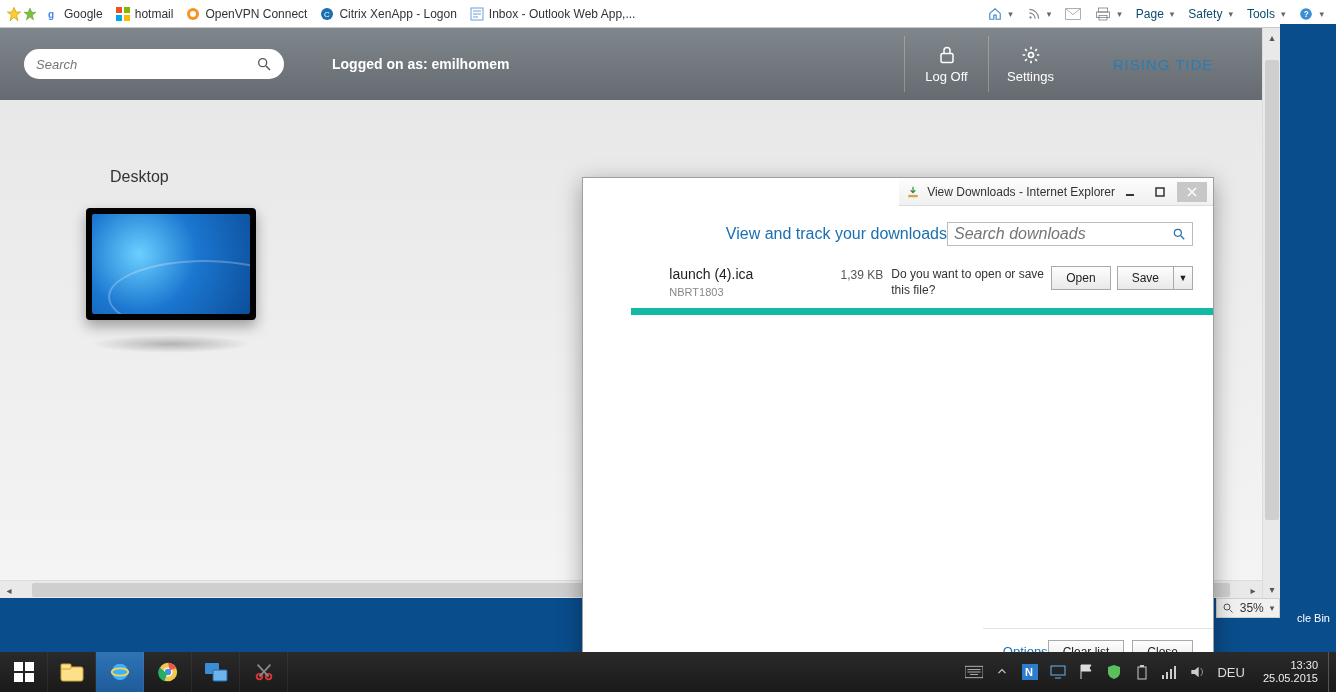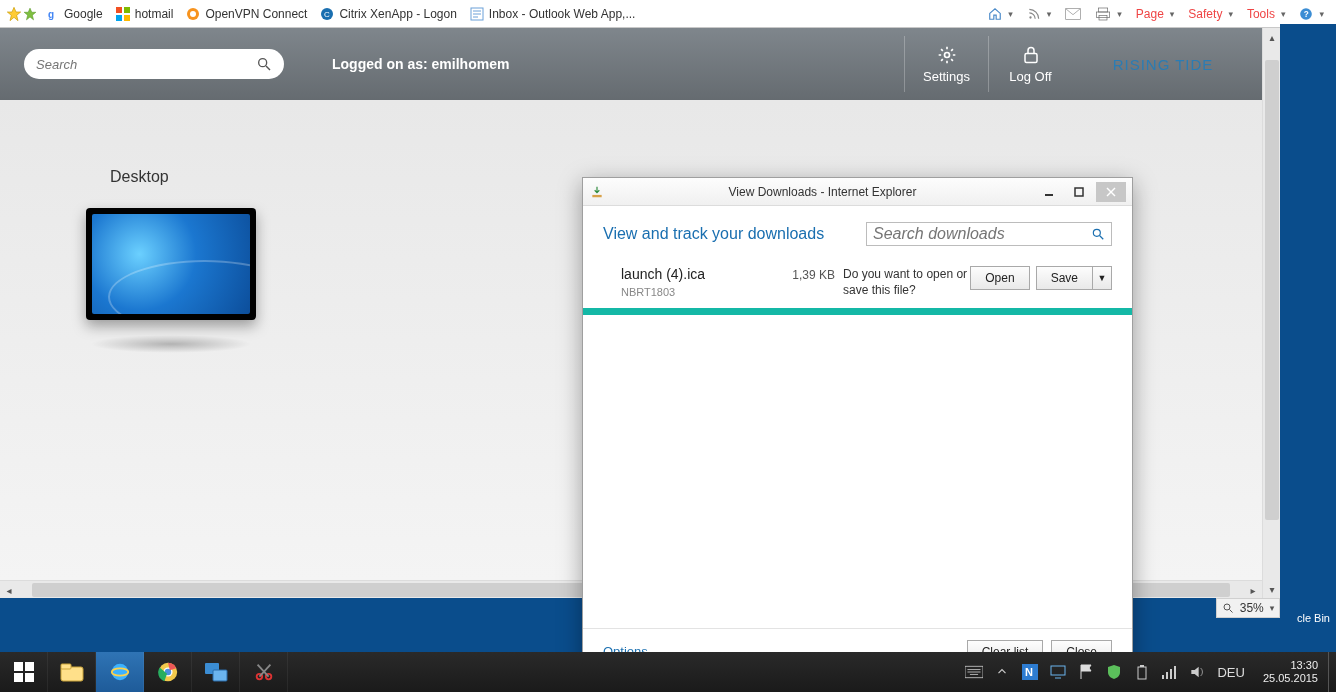--- a/index.html
+++ b/index.html
@@ -3,21 +3,21 @@
 <meta charset="utf-8">
 <style>
 * { margin: 0; padding: 0; box-sizing: border-box; font-family: "Segoe UI", Tahoma, sans-serif; }
 html, body { width: 1336px; height: 692px; overflow: hidden; background: #0a4d8c; }
 
 
 .favbar { position: absolute; left: 0; top: 0; width: 1336px; height: 28px; background: #fff; border-bottom: 1px solid #c8c8c8; display: flex; align-items: center; padding: 0 6px; font-size: 12px; color: #333; }
 .favbar .fav { display: flex; align-items: center; gap: 4px; padding: 2px 6px; cursor: pointer; white-space: nowrap; }
 .fav-icon { width: 16px; height: 16px; display: inline-flex; align-items: center; justify-content: center; }
 .favbar .spacer { flex: 1; }
-.favbar .rmenu { display: flex; align-items: center; gap: 2px; color: #ef4444; }
+.favbar .rmenu { display: flex; align-items: center; gap: 2px; color: #0c4a6e; }
 .favbar .rmenu .mi { padding: 2px 6px; display: flex; align-items: center; gap: 3px; cursor: pointer; }
 .favbar .drop::after { content: "▾"; font-size: 9px; color: #666; margin-left: 3px; }
 
 
 .page-wrap { position: absolute; left: 0; top: 28px; width: 1280px; height: 570px; background: #e8e8e8; }
 .page-wrap .vscroll { position: absolute; right: 0; top: 0; width: 18px; height: 100%; background: #e9e9e9; border-left: 1px solid #dcdcdc; }
 .page-wrap .vscroll .thumb { position: absolute; left: 2px; top: 32px; width: 14px; height: 460px; background: #cfcfcf; border-radius: 2px; }
 .page-wrap .vscroll .up, .page-wrap .vscroll .down { position: absolute; left: 0; width: 18px; height: 18px; display:flex; align-items:center; justify-content:center; font-size:10px; color:#555; }
 .page-wrap .vscroll .up { top: 0; } .page-wrap .vscroll .down { bottom: 0; }
 
@@ -46,21 +46,21 @@
 
 
 .zoombar { position:absolute; left:1216px; top:598px; width:64px; height:20px; background:#f1f1f1; border:1px solid #d0d0d0; display:flex; align-items:center; justify-content:center; font-size:12px; color:#333; gap:6px; }
 .zoombar::after { content:"▾"; font-size:9px; color:#555; }
 
 
 .rightstrip { position:absolute; left:1280px; top:24px; width:56px; height:496px; background:#0a4d8c; }
 .rbin { position:absolute; right:6px; top:588px; color:#fff; font-size:11px; text-align:right; }
 
 
-.dl { position: absolute; left: 582px; top: 177px; width: 551px; height: 498px; background: #fff; border: 1px solid #9f9f9f; box-shadow: 0 6px 22px rgba(0,0,0,0.35); display:flex; flex-direction:column; }
+.dl { position: absolute; left: 582px; top: 177px; width: 632px; height: 498px; background: #fff; border: 1px solid #9f9f9f; box-shadow: 0 6px 22px rgba(0,0,0,0.35); display:flex; flex-direction:column;align-items:flex-end; }
 .dl-titlebar { height: 28px; background: linear-gradient(#fdfdfd,#f0f0f0); display:flex; align-items:center; padding:0 6px; font-size:12px; color:#333; border-bottom:1px solid #dcdcdc; }
 .dl-titlebar .ticon { width:16px; height:16px; margin-right:6px; display:flex; align-items:center; justify-content:center; }
 .dl-titlebar .ttxt { flex:1; text-align:center; }
 .dl-titlebar .wbtn { width:30px; height:20px; display:flex; align-items:center; justify-content:center; color:#333; }
 .dl-titlebar .wbtn.close { background:#c7c7c7; color:#fff; margin-left:2px; }
 .dl-head { display:flex; align-items:center; justify-content:space-between; padding: 16px 20px 10px 20px; }
 .dl-head h2 { font-size:16px; font-weight:400; color:#1a6fb0; }
 .dl-search { width:246px; height:24px; border:1px solid #bcbcbc; display:flex; align-items:center; padding:0 6px; }
 .dl-search input { flex:1; border:none; outline:none; font-size:16px; font-style:italic; color:#777; }
 .dl-search .mag { width:14px; height:14px; color:#1a6fb0; }
@@ -214,35 +214,35 @@
             <line x1="15" y1="15" x2="21" y2="21" stroke="#555" stroke-width="2"></line>
           </svg>
         </span>
     </div>
     <div class="login-text">
       <span>Logged on as: </span><span>emilhomem</span>
     </div>
     <div class="spacer"></div>
     <div class="hdr-btn">
       <span>
+          <svg width="18" height="20" viewBox="0 0 24 26">
+            <rect x="4" y="11" width="16" height="12" rx="2" fill="none" stroke="#fff" stroke-width="2"></rect>
+            <path d="M8 11 V7 a4 4 0 0 1 8 0 V11" fill="none" stroke="#fff" stroke-width="2"></path>
+          </svg>
+        </span>
+      <span>Log Off</span>
+    </div>
+    <div class="hdr-btn">
+      <span>
           <svg width="20" height="20" viewBox="0 0 24 24">
             <circle cx="12" cy="12" r="3" fill="none" stroke="#fff" stroke-width="2"></circle>
             <path d="M12 2v3M12 19v3M2 12h3M19 12h3M4.9 4.9l2.1 2.1M17 17l2.1 2.1M4.9 19.1l2.1-2.1M17 7l2.1-2.1" stroke="#fff" stroke-width="2"></path>
           </svg>
         </span>
       <span>Settings</span>
-    </div>
-    <div class="hdr-btn">
-      <span>
-          <svg width="18" height="20" viewBox="0 0 24 26">
-            <rect x="4" y="11" width="16" height="12" rx="2" fill="none" stroke="#fff" stroke-width="2"></rect>
-            <path d="M8 11 V7 a4 4 0 0 1 8 0 V11" fill="none" stroke="#fff" stroke-width="2"></path>
-          </svg>
-        </span>
-      <span>Log Off</span>
     </div>
     <div class="logo-box">
         <span>RISING TIDE</span>
       </div>
   </div>
 
   <div class="citrix-body">
     <div class="desktop-label">Desktop</div>
     <div class="desktop-tile">
         <div class="screen"></div>

